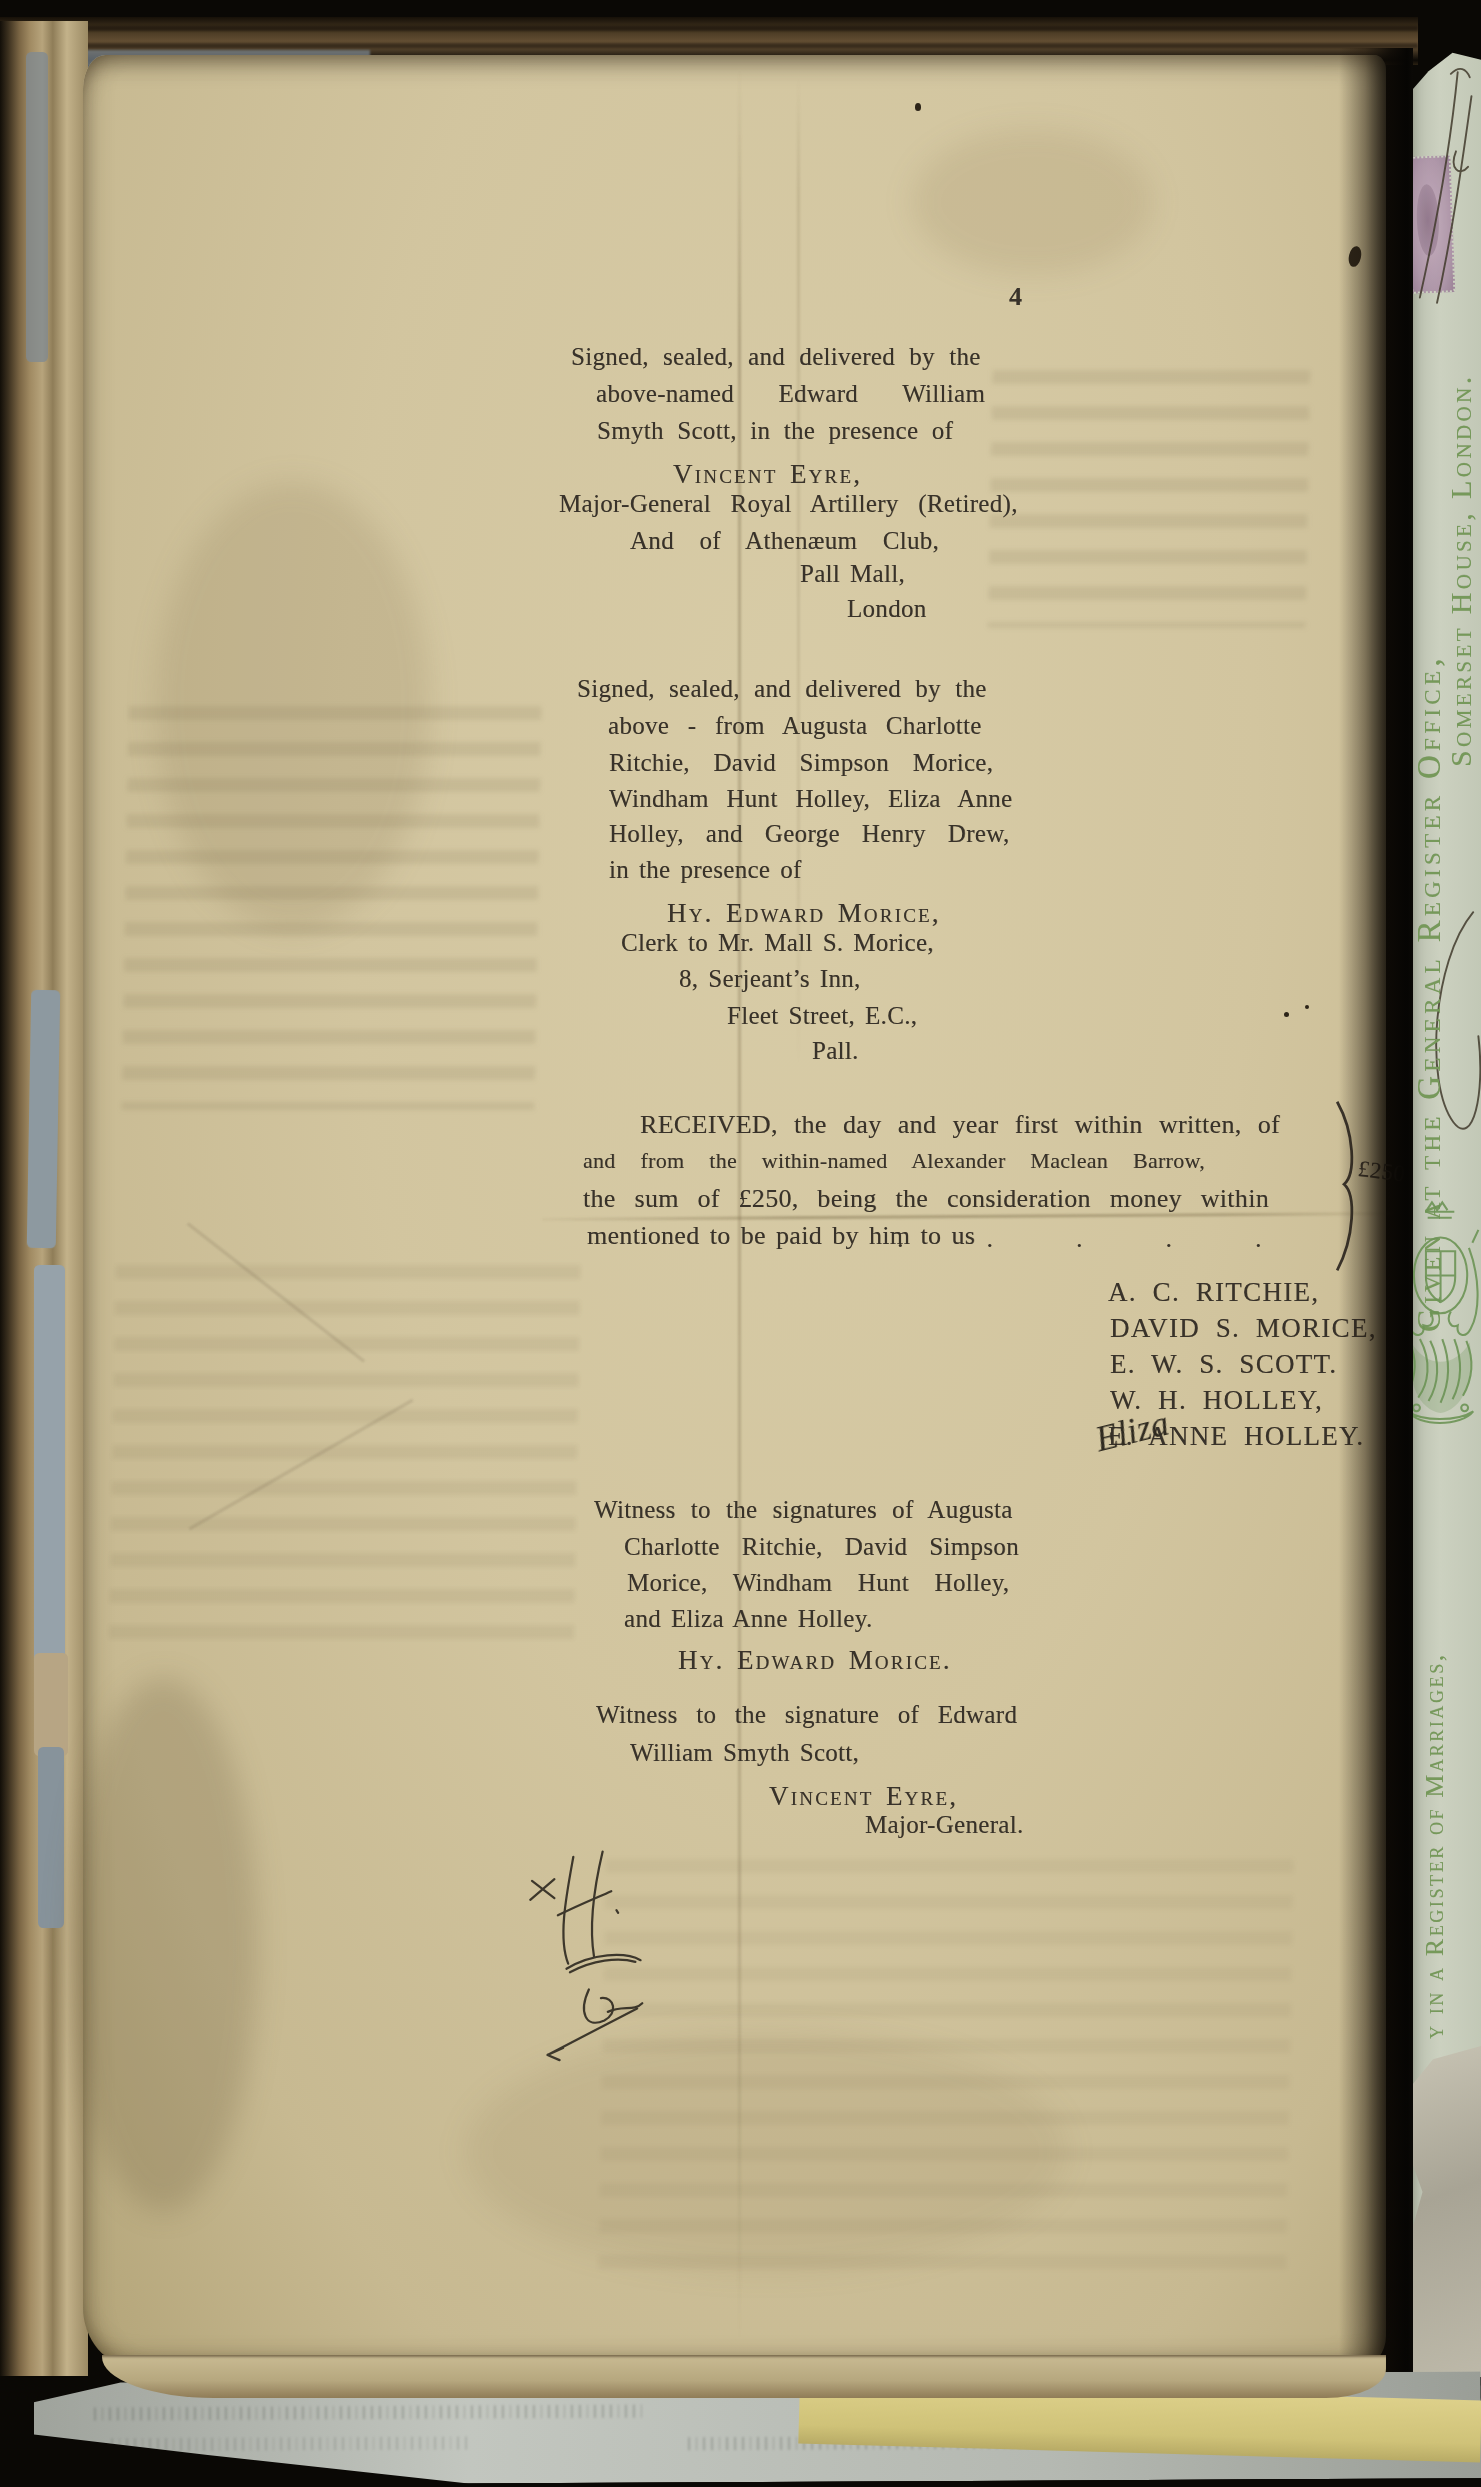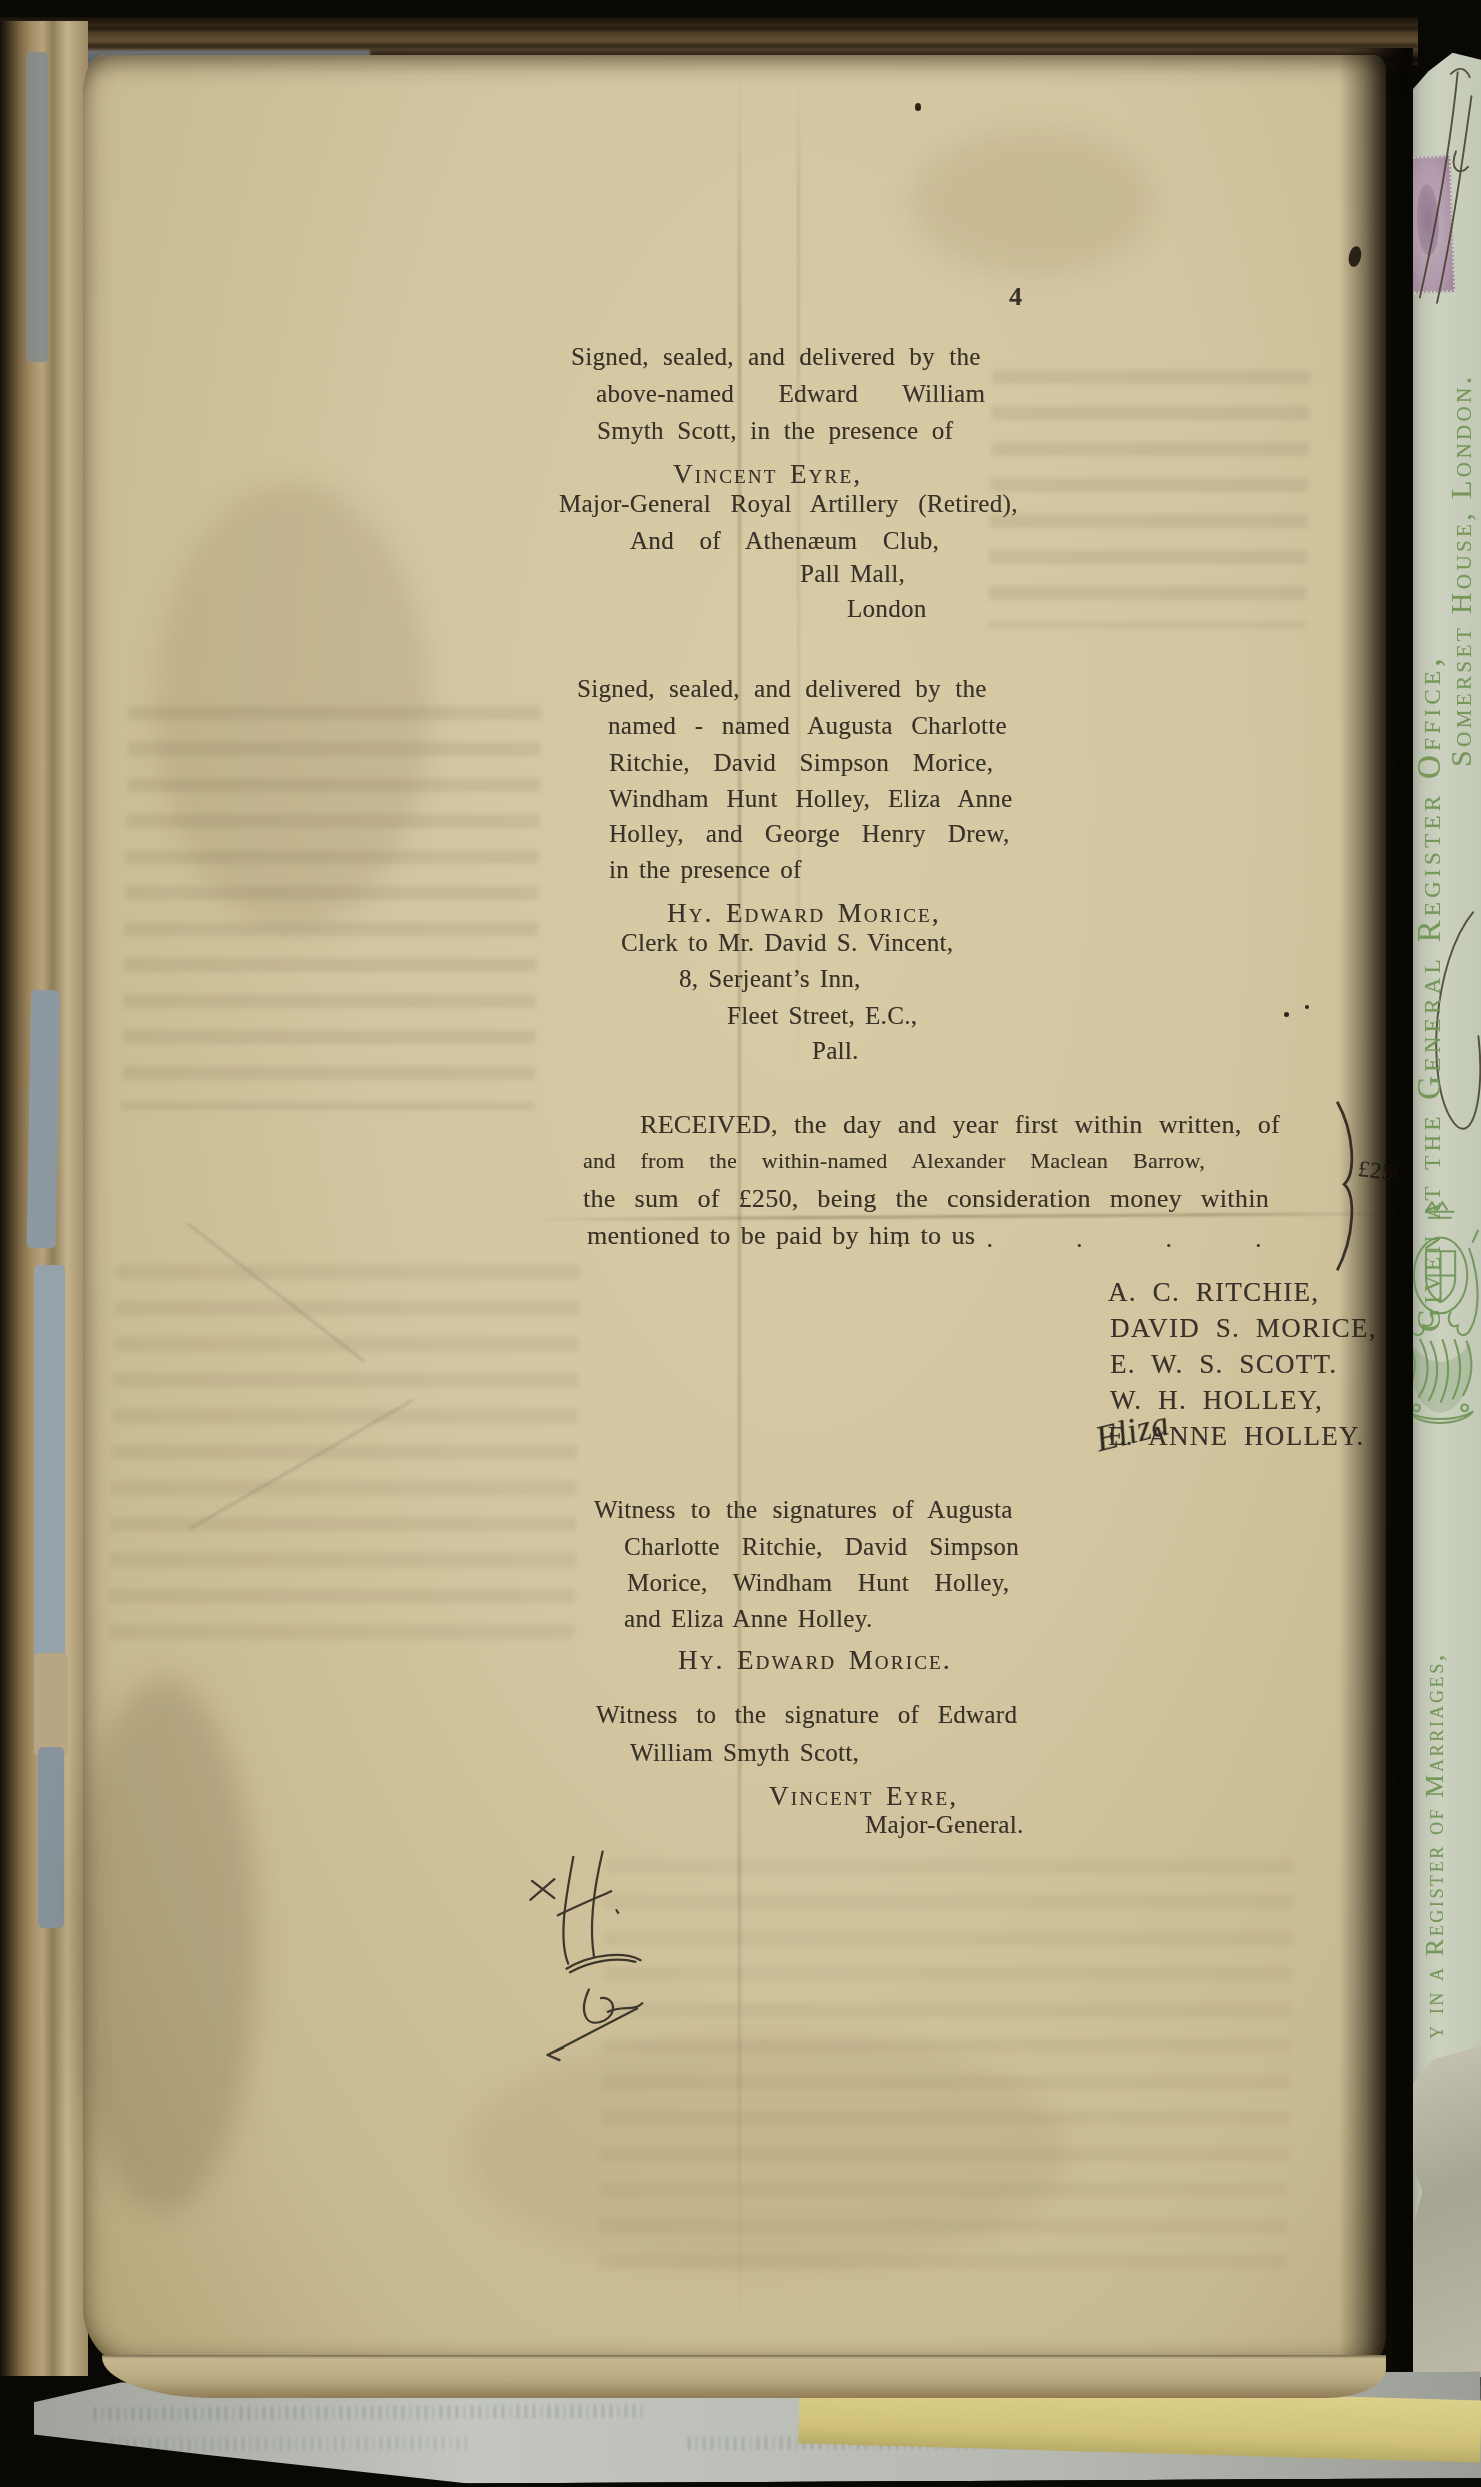--- a/index.html
+++ b/index.html
@@ -109,27 +109,27 @@
   <div class="tl" style="left:571px;top:344px;word-spacing:7.7px">Signed, sealed, and delivered by the</div>
   <div class="tl" style="left:596px;top:381px;word-spacing:38px">above-named Edward William</div>
   <div class="tl" style="left:597px;top:418px;word-spacing:6.9px">Smyth Scott, in the presence of</div>
   <div class="tl sc" style="left:673px;top:454px">Vincent Eyre,</div>
   <div class="tl" style="left:559px;top:491px;word-spacing:13px">Major-General Royal Artillery (Retired),</div>
   <div class="tl" style="left:630px;top:528px;word-spacing:19px">And of Athenæum Club,</div>
   <div class="tl" style="left:800px;top:561px">Pall Mall,</div>
   <div class="tl" style="left:847px;top:596px">London</div>
 
   <div class="tl" style="left:577px;top:676px;word-spacing:7.7px">Signed, sealed, and delivered by the</div>
-  <div class="tl" style="left:608px;top:713px;word-spacing:12px">named - named Augusta Charlotte</div>
+  <div class="tl" style="left:608px;top:713px;word-spacing:12px">above - from Augusta Charlotte</div>
   <div class="tl" style="left:609px;top:750px;word-spacing:17px">Ritchie, David Simpson Morice,</div>
   <div class="tl" style="left:609px;top:786px;word-spacing:11.2px">Windham Hunt Holley, Eliza Anne</div>
   <div class="tl" style="left:609px;top:821px;word-spacing:15.5px">Holley, and George Henry Drew,</div>
   <div class="tl" style="left:609px;top:857px">in the presence of</div>
   <div class="tl sc" style="left:667px;top:893px">Hy. Edward Morice,</div>
-  <div class="tl" style="left:621px;top:930px">Clerk to Mr. David S. Vincent,</div>
+  <div class="tl" style="left:621px;top:930px">Clerk to Mr. Mall S. Morice,</div>
   <div class="tl" style="left:679px;top:966px">8, Serjeant’s Inn,</div>
   <div class="tl" style="left:727px;top:1003px">Fleet Street, E.C.,</div>
   <div class="tl" style="left:812px;top:1038px">Pall.</div>
 
   <div class="tl" style="left:640px;top:1112px;word-spacing:9.5px;font-size:26px">RECEIVED, the day and year first within written, of</div>
   <div class="tl" style="left:583px;top:1150px;word-spacing:19px;font-size:22px">and from the within-named Alexander Maclean Barrow,</div>
   <div class="tl" style="left:583px;top:1186px;word-spacing:12px;font-size:26px">the sum of £250, being the consideration money within</div>
   <div class="tl" style="left:587px;top:1223px;font-size:26px">mentioned to be paid by him to us</div>
   <div class="tl dots" style="left:897px;top:1226px">.....</div>
   <svg style="left:1332px;top:1100px" width="31" height="172" viewBox="0 0 36 200">

